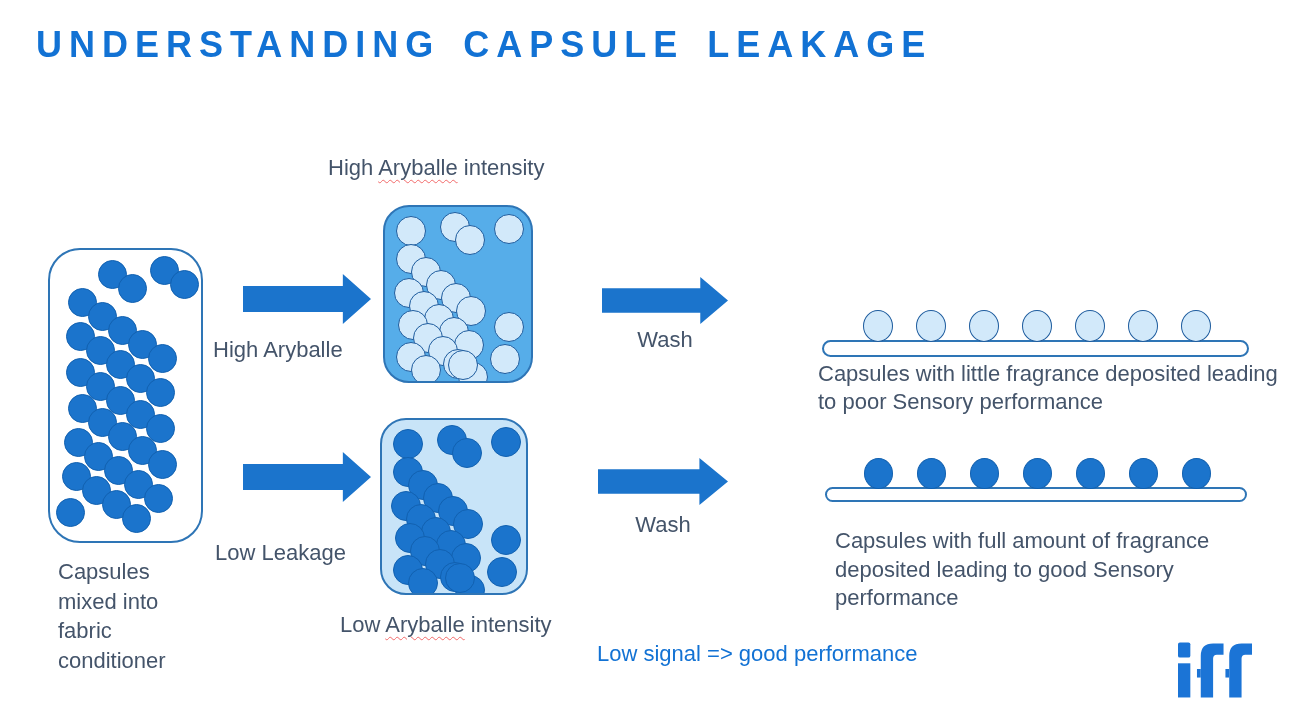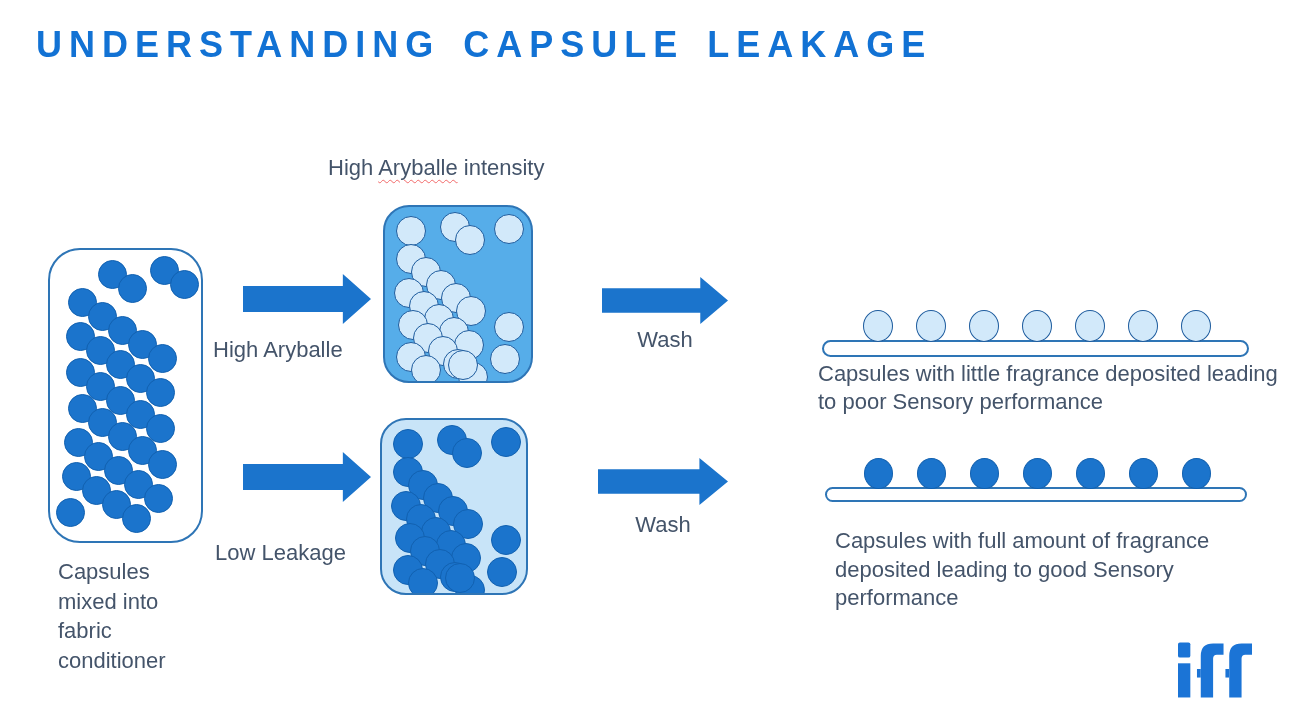--- a/index.html
+++ b/index.html
@@ -186,21 +186,23 @@
       <div class="capsule dark" style="width: 29px; height: 31px; left: 144.5px; top: 2px;"></div>
       <div class="capsule dark" style="width: 29px; height: 31px; left: 197.5px; top: 2px;"></div>
       <div class="capsule dark" style="width: 29px; height: 31px; left: 250.5px; top: 2px;"></div>
       <div class="capsule dark" style="width: 29px; height: 31px; left: 303.5px; top: 2px;"></div>
       <div class="capsule dark" style="width: 29px; height: 31px; left: 356.5px; top: 2px;"></div>
     </div>
   <div class="lbl" id="label-source">Capsules mixed into fabric conditioner</div>
 
   <div class="lbl" id="caption-good">Capsules with full amount of fragrance deposited leading to good Sensory performance</div>
 
-
+  <div class="lbl" id="label-low-intensity"><span>Low </span><span class="flag">Aryballe</span><span> intensity</span></div>
+
+  <div class="lbl blue" id="label-low-signal">Low signal =&gt; good performance</div>
 
   <div class="logo" aria-label="iff">
     <svg width="74" height="58" viewBox="0 0 78 60">
       <g fill="var(--logo)">
         <rect x="0" y="2" width="13" height="16" rx="2"></rect>
         <rect x="0" y="24" width="13" height="36"></rect>
         <path d="M24,60 L24,16 Q24,3 37,3 L48,3 L48,15 L41,15 Q37,15 37,19 L37,60 Z"></path>
         <rect x="20" y="30" width="4" height="9"></rect>
         <path d="M54,60 L54,16 Q54,3 67,3 L78,3 L78,15 L71,15 Q67,15 67,19 L67,60 Z"></path>
         <rect x="50" y="30" width="4" height="9"></rect>

